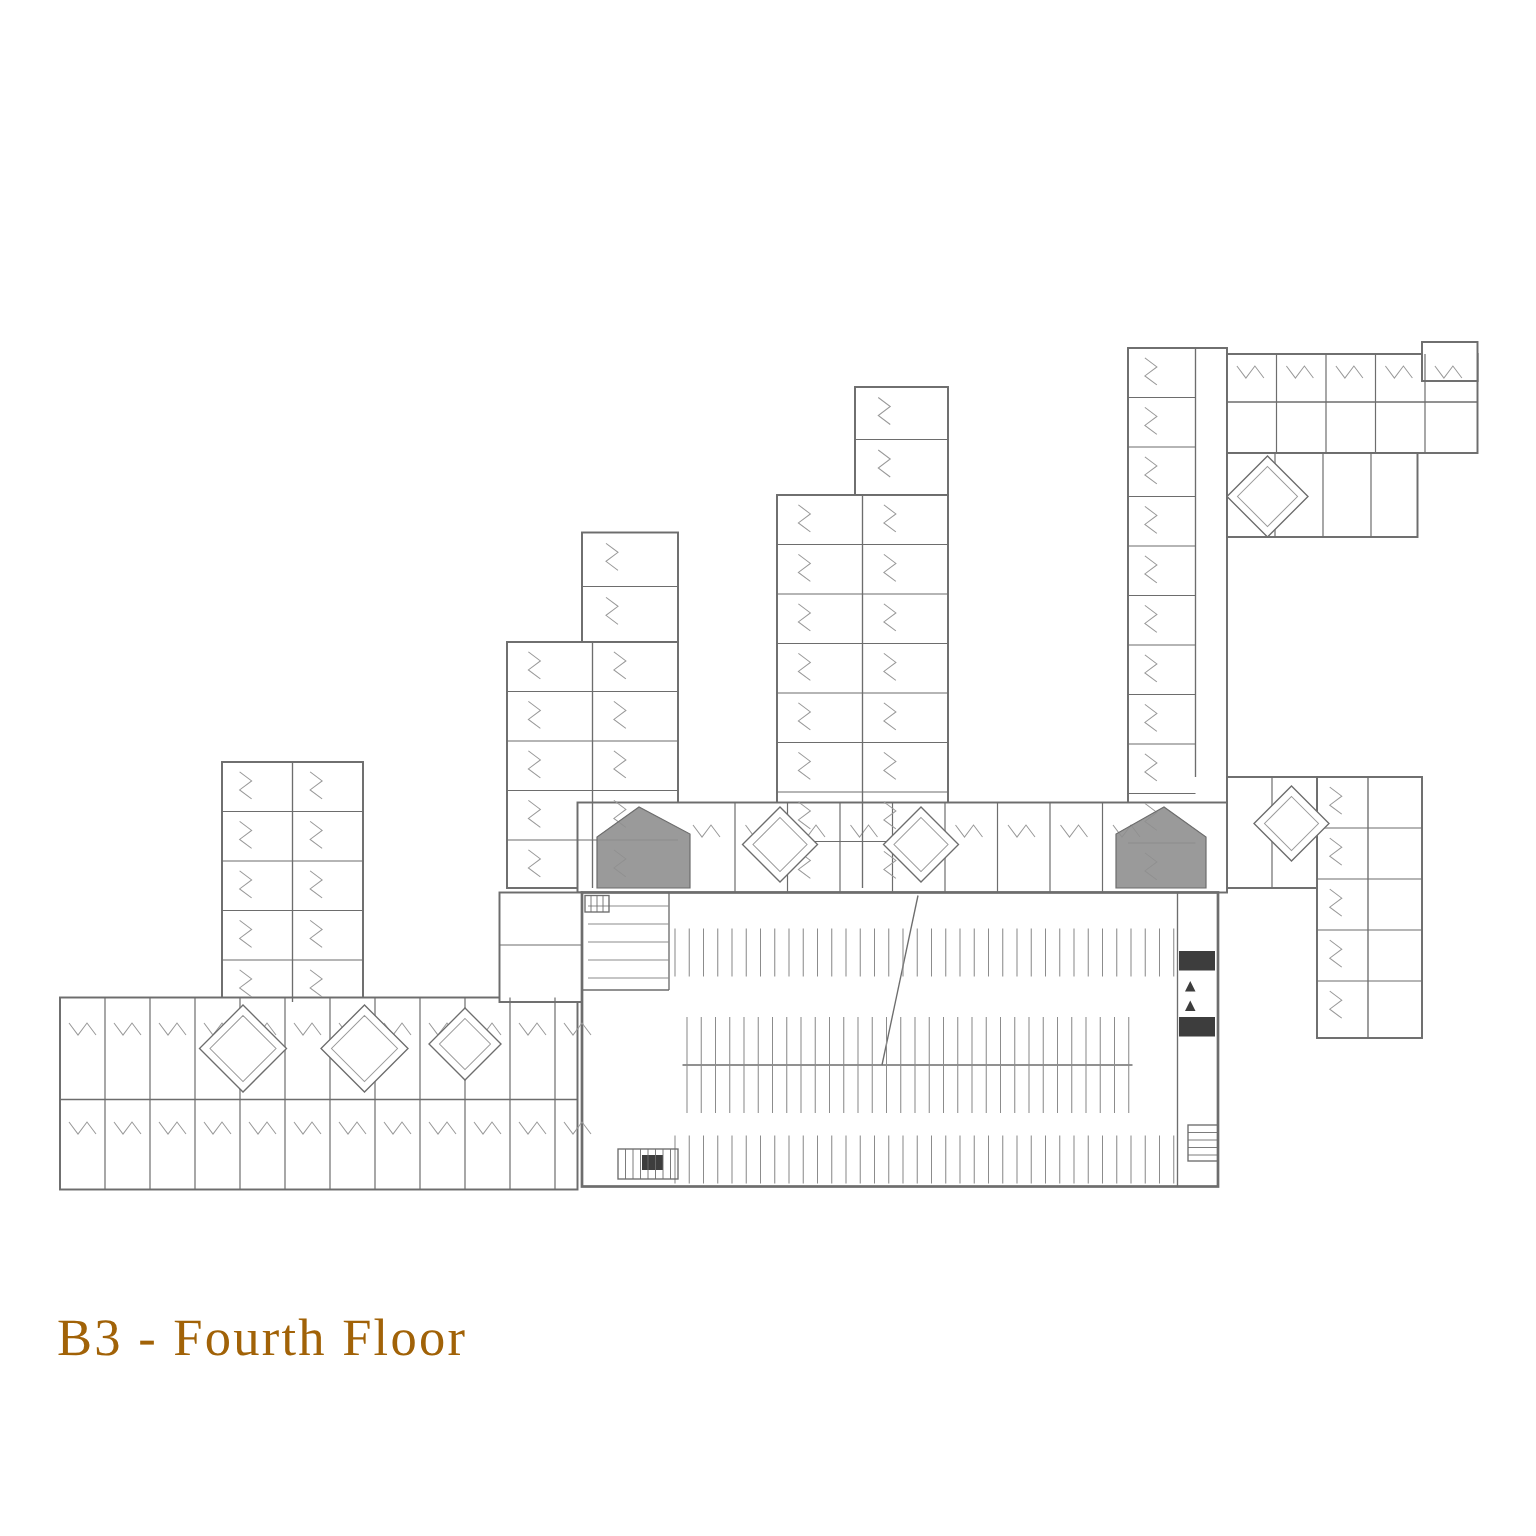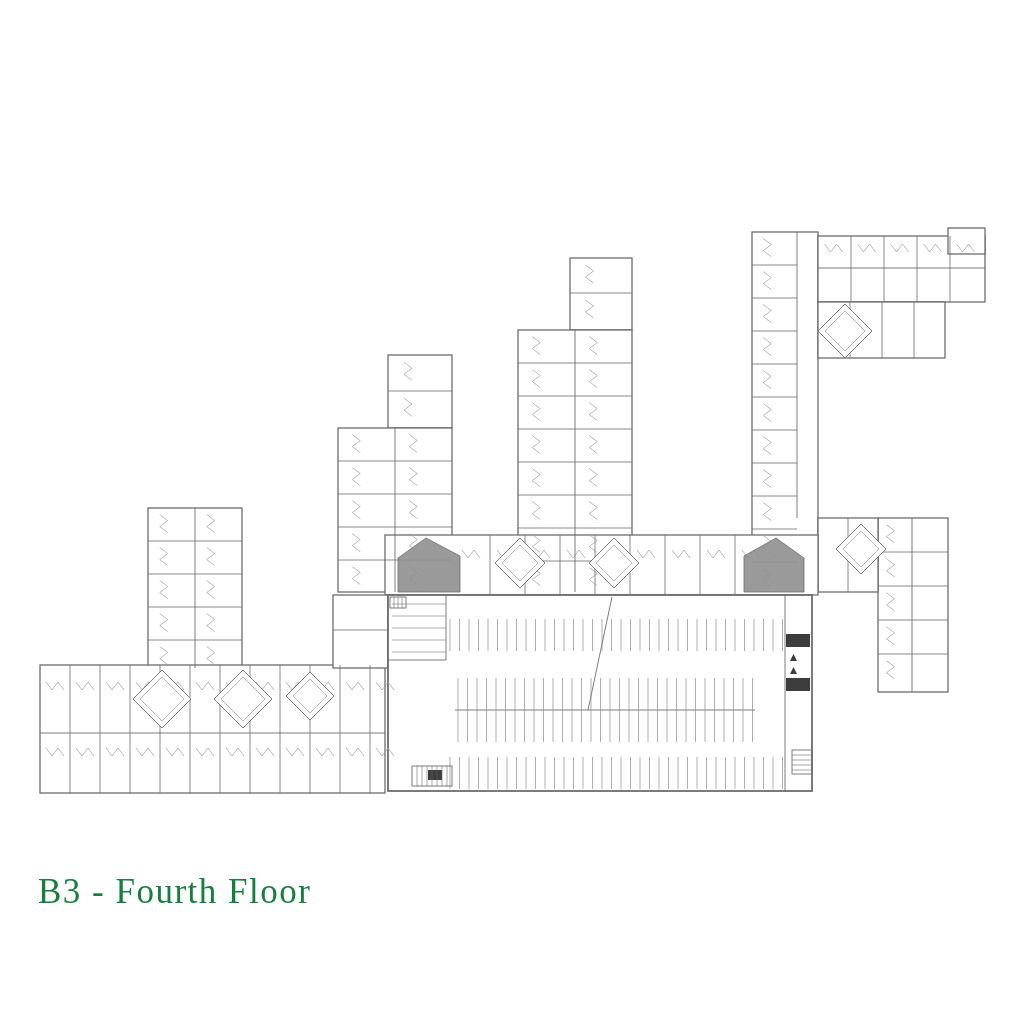--- a/index.html
+++ b/index.html
@@ -5,21 +5,21 @@
   html,body{margin:0;padding:0;}
   body{
     width:1024px;height:1024px;
     background:#ffffff;
     font-family:"Liberation Serif","DejaVu Serif",serif;
     position:relative;overflow:hidden;
   }
   #plan{position:absolute;top:0;left:0;}
   .title{
     position:absolute;left:38px;top:872px;
-    font-size:35px;color:#15803d;letter-spacing:1.5px;
+    font-size:35px;color:#a16207;letter-spacing:1.5px;
     font-weight:400;
   }
 </style>
 </head>
 <body>
 
 <svg id="plan" width="1024" height="1024" viewBox="0 0 1024 1024">
     <g>
       <rect x="752" y="232" width="66" height="360" fill="#ffffff" stroke="#6d6d6d" stroke-width="1.3"></rect>
       <rect x="818" y="236" width="167" height="66" fill="#ffffff" stroke="#6d6d6d" stroke-width="1.3"></rect>

